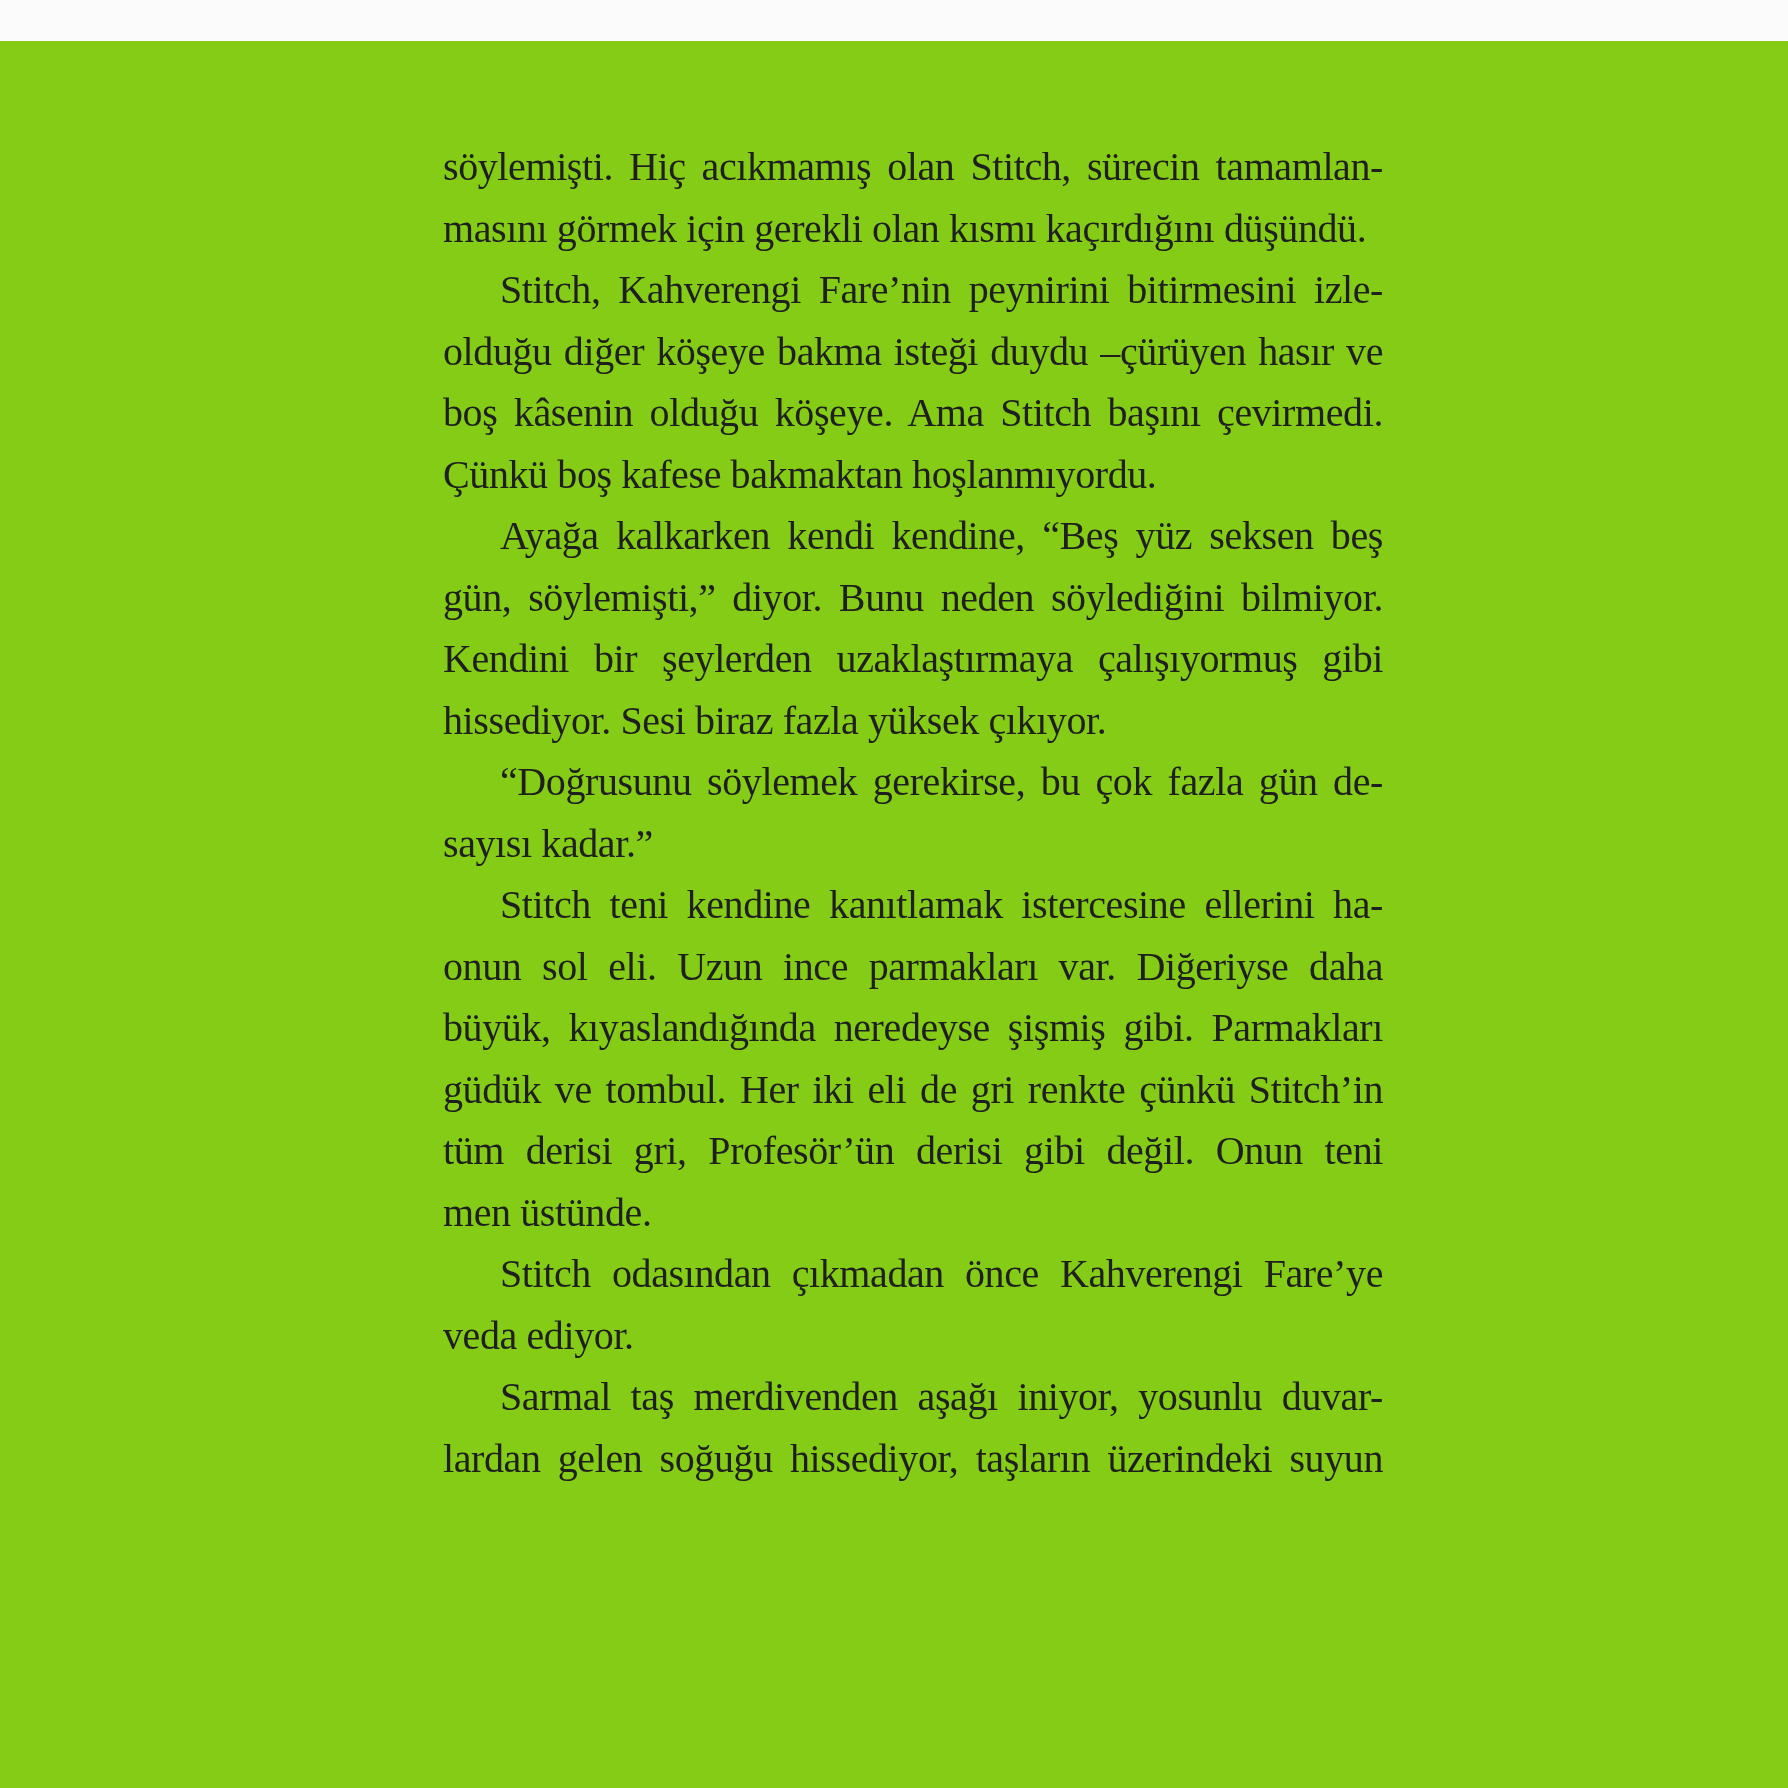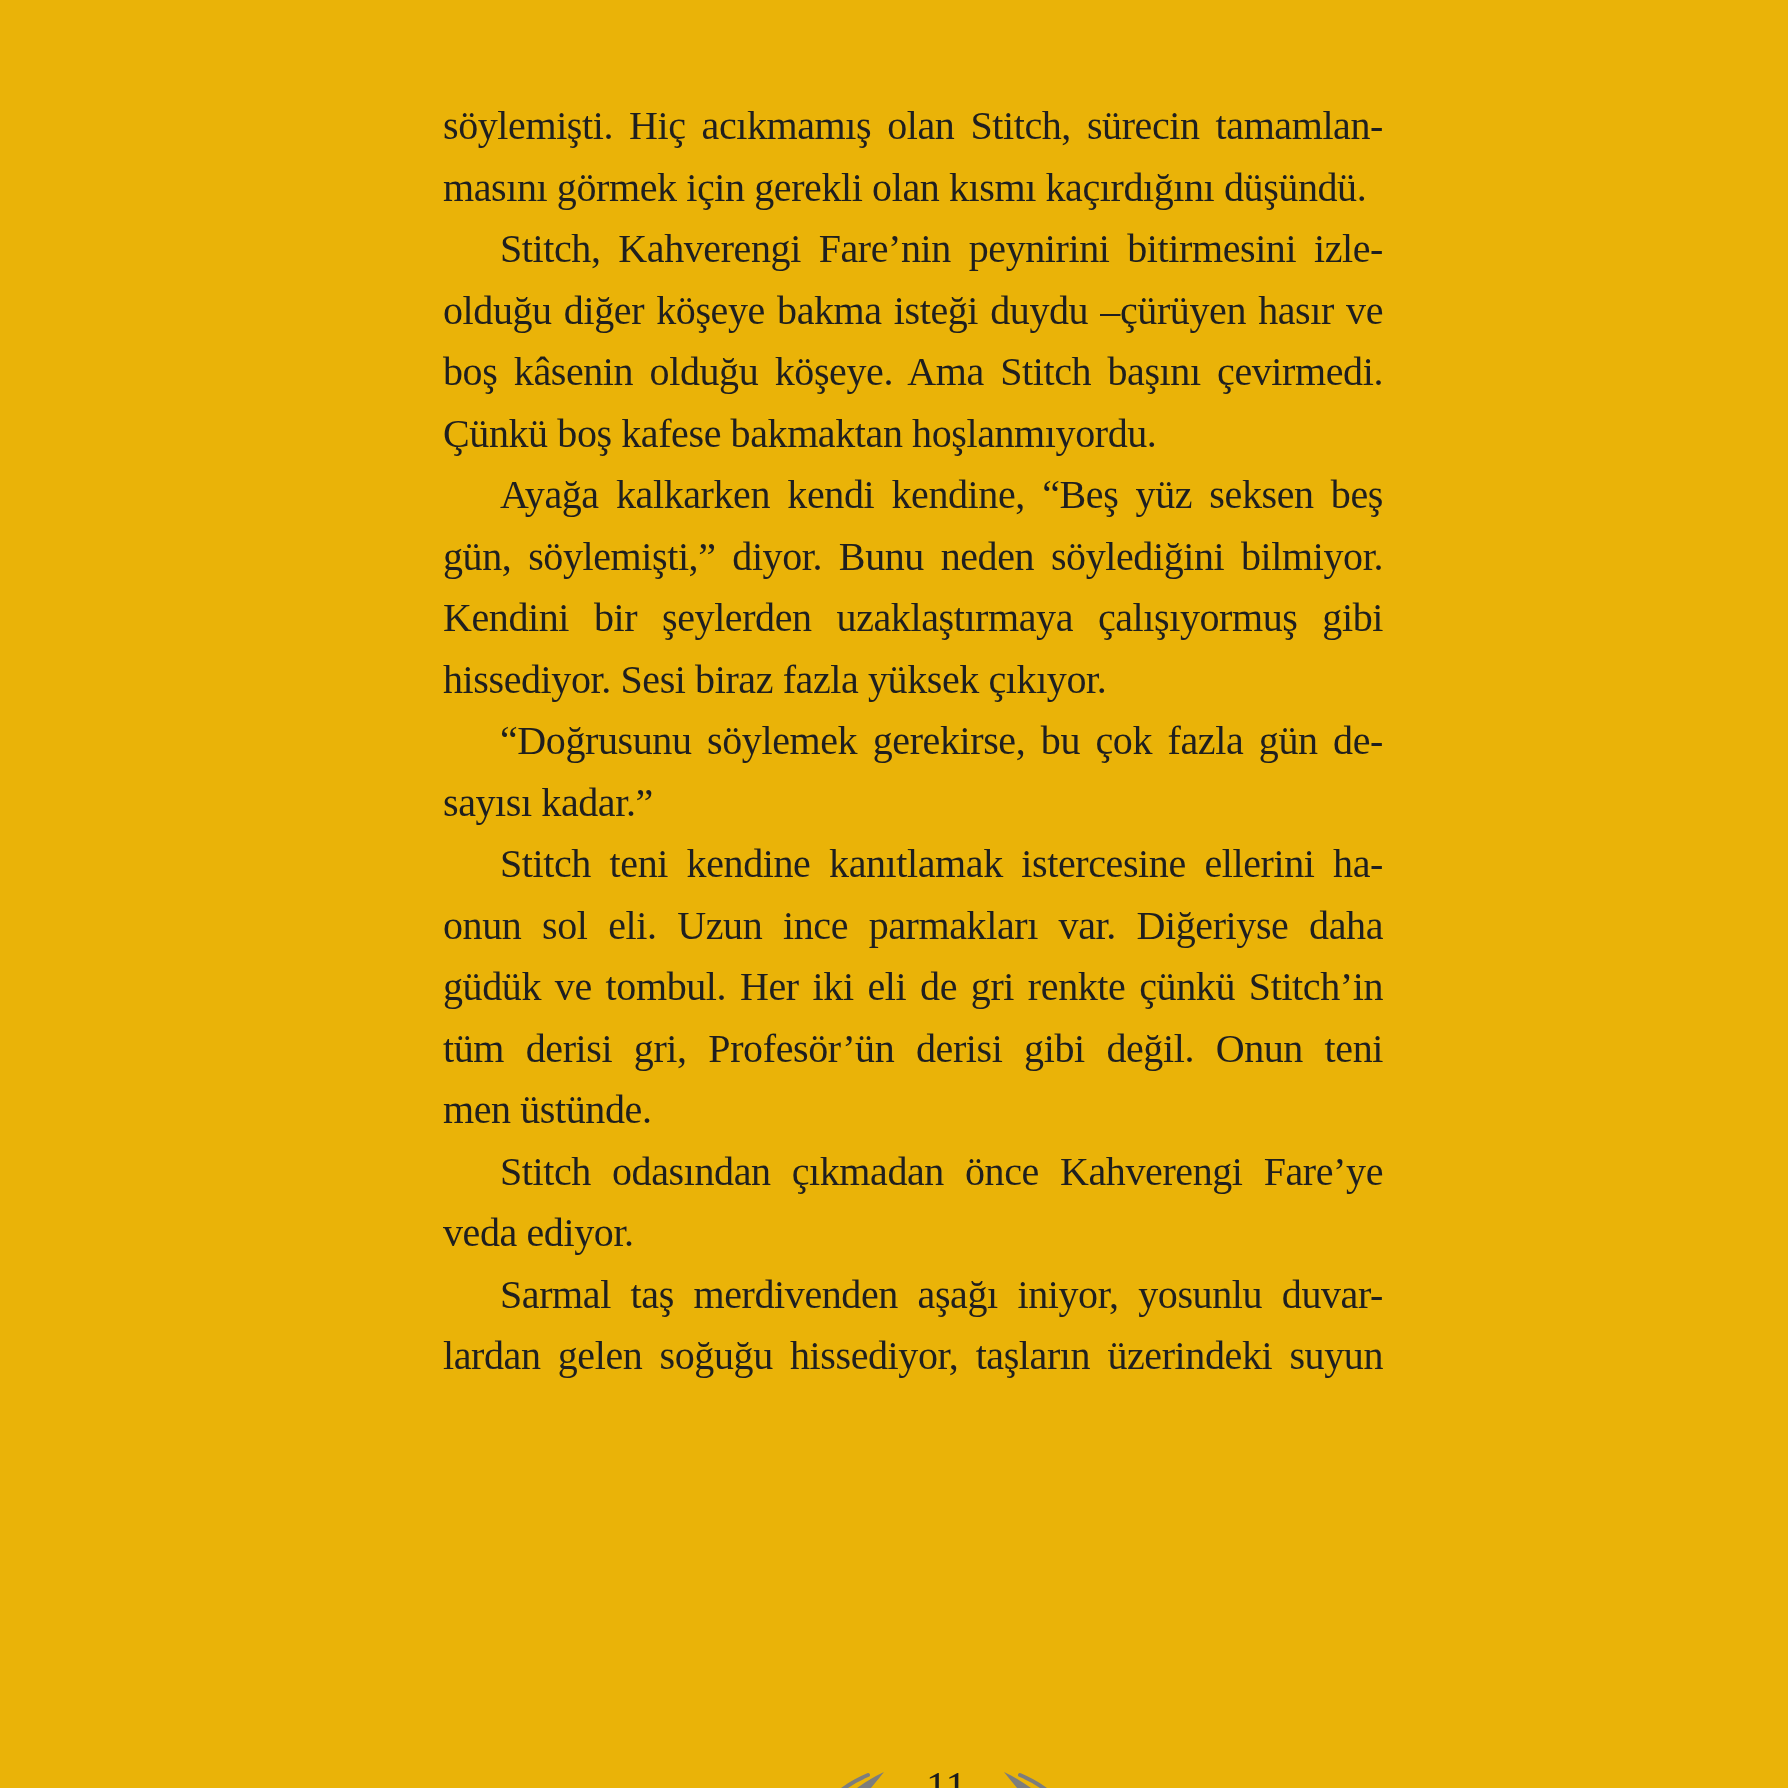--- a/index.html
+++ b/index.html
@@ -7,21 +7,22 @@
     width: 1788px;
     height: 1788px;
     overflow: hidden;
     position: relative;
     background: #fbfbfb;
     font-family: "Liberation Serif", serif;
   }
   .page {
     position: absolute;
     inset: 0;
-    background: #eab308;
+    background: #84cc16;
+    margin-top: 41px;
   }
   .text-block {
     position: absolute;
     left: 443px;
     top: 95px;
     width: 940px;
     color: #1f1f1f;
     font-size: 40px;
     line-height: 61.5px;
     letter-spacing: -0.01em;
@@ -72,20 +73,21 @@
         <div class="line fill">Kendini bir şeylerden uzaklaştırmaya çalışıyormuş gibi</div>
         <div class="line">hissediyor. Sesi biraz fazla yüksek çıkıyor.</div>
       </div>
       <div class="para indent">
         <div class="line fill first">“Doğrusunu söylemek gerekirse, bu çok fazla gün de-</div>
         <div class="line">sayısı kadar.”</div>
       </div>
       <div class="para indent">
         <div class="line fill first">Stitch teni kendine kanıtlamak istercesine ellerini ha-</div>
         <div class="line fill">onun sol eli. Uzun ince parmakları var. Diğeriyse daha</div>
+        <div class="line fill">büyük, kıyaslandığında neredeyse şişmiş gibi. Parmakları</div>
         <div class="line fill">güdük ve tombul. Her iki eli de gri renkte çünkü Stitch’in</div>
         <div class="line fill">tüm derisi gri, Profesör’ün derisi gibi değil. Onun teni</div>
         <div class="line">men üstünde.</div>
       </div>
       <div class="para indent">
         <div class="line fill first">Stitch odasından çıkmadan önce Kahverengi Fare’ye</div>
         <div class="line">veda ediyor.</div>
       </div>
       <div class="para indent">
         <div class="line fill first">Sarmal taş merdivenden aşağı iniyor, yosunlu duvar-</div>

